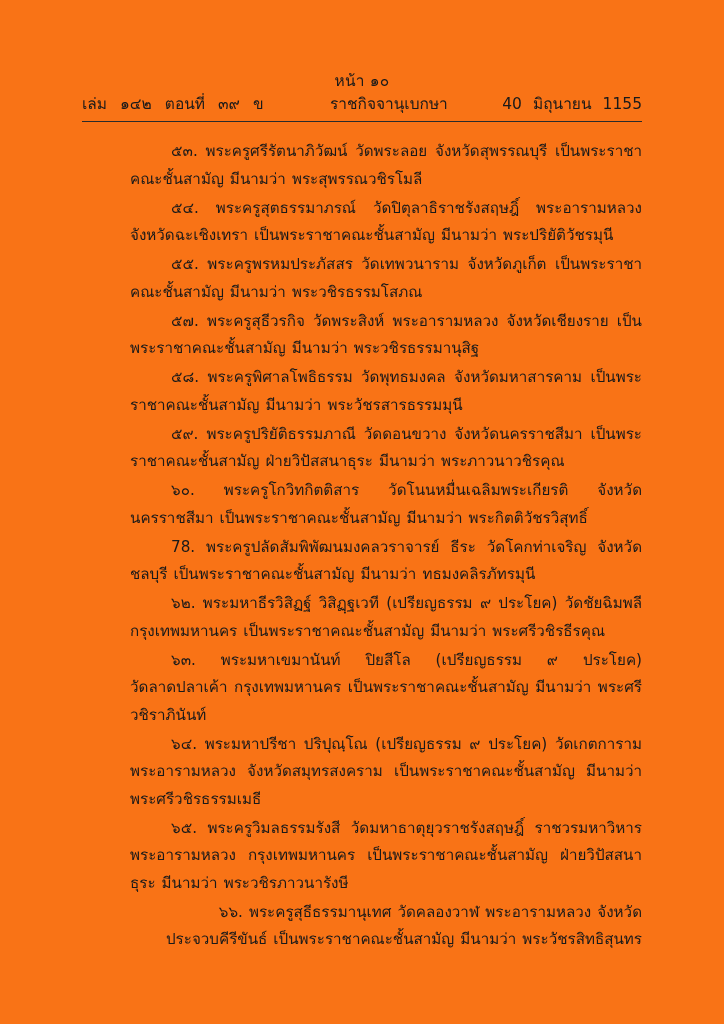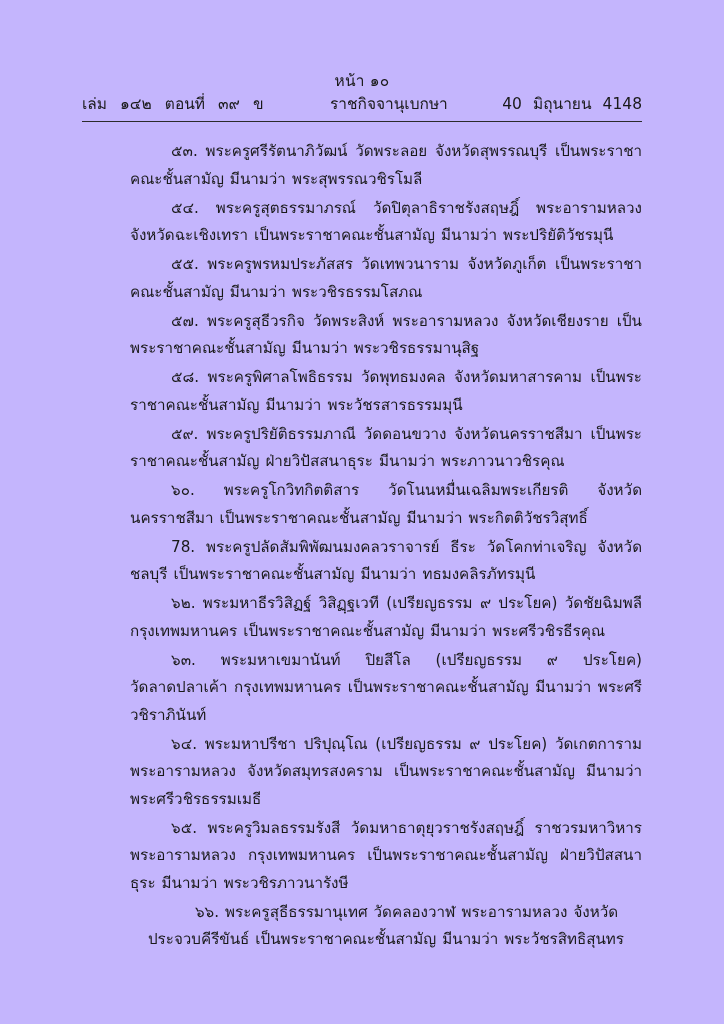--- a/index.html
+++ b/index.html
@@ -8,21 +8,21 @@
     background: #ffffff;
   }
   body {
     font-family: "DejaVu Sans", "Liberation Sans", sans-serif;
     color: #1a1a1a;
   }
   .page {
     position: relative;
     width: 724px;
     height: 1024px;
-    background: #c4b5fd;
+    background: #f97316;
     box-sizing: border-box;
     overflow: hidden;
   }
   .sheet {
     position: absolute;
     left: 82px;
     top: 0;
     width: 560px;
   }
 
@@ -87,21 +87,21 @@
     font-size: 15.2px;
     line-height: 27.5px;
     text-align: justify;
     text-justify: inter-word;
     text-indent: 41px;
     margin: 0 0 1.5px 0;
     word-spacing: 1.2px;
     hyphens: none;
   }
   .entry:last-child {
-    text-align: center;
+    text-align: right;
   }
   .entry .num {
     white-space: nowrap;
   }
 </style>
 </head>
 <body>
 
 <div class="page">
   <div class="sheet">
@@ -114,21 +114,21 @@
           <span>เล่ม</span>
           <span>๑๔๒</span>
           <span>ตอนที่</span>
           <span>๓๙</span>
           <span>ข</span>
         </div>
         <div class="head-center">ราชกิจจานุเบกษา</div>
         <div class="head-right">
           <span>40</span>
           <span>มิถุนายน</span>
-          <span>4148</span>
+          <span>1155</span>
         </div>
       </div>
 
       <div class="rule"></div>
     </div>
 
     <div class="entries">
       <p class="entry"><span class="num">๕๓.</span> <span>พระครูศรีรัตนาภิวัฒน์ วัดพระลอย จังหวัดสุพรรณบุรี เป็นพระราชาคณะชั้นสามัญ มีนามว่า พระสุพรรณวชิรโมลี</span></p>
       <p class="entry"><span class="num">๕๔.</span> <span>พระครูสุตธรรมาภรณ์ วัดปิตุลาธิราชรังสฤษฎิ์ พระอารามหลวง จังหวัดฉะเชิงเทรา เป็นพระราชาคณะชั้นสามัญ มีนามว่า พระปริยัติวัชรมุนี</span></p>
       <p class="entry"><span class="num">๕๕.</span> <span>พระครูพรหมประภัสสร วัดเทพวนาราม จังหวัดภูเก็ต เป็นพระราชาคณะชั้นสามัญ มีนามว่า พระวชิรธรรมโสภณ</span></p>

